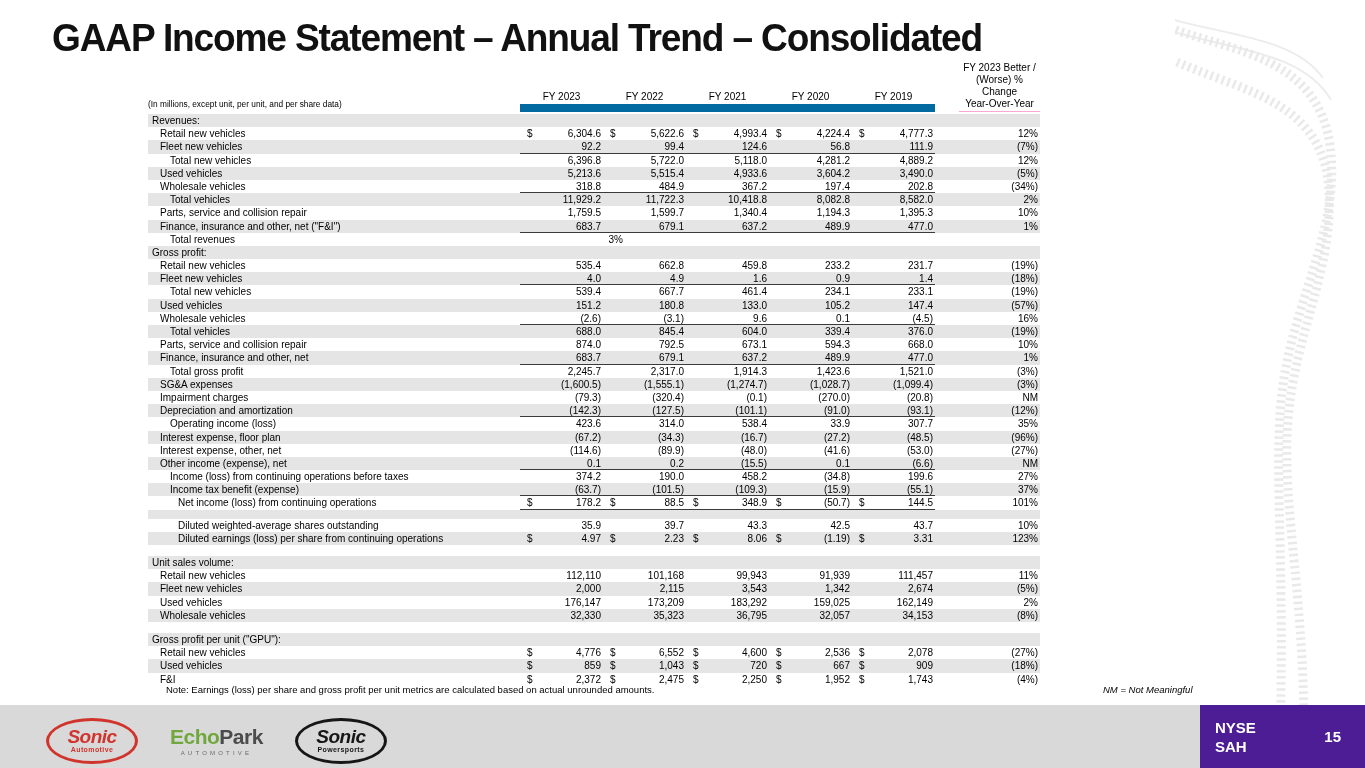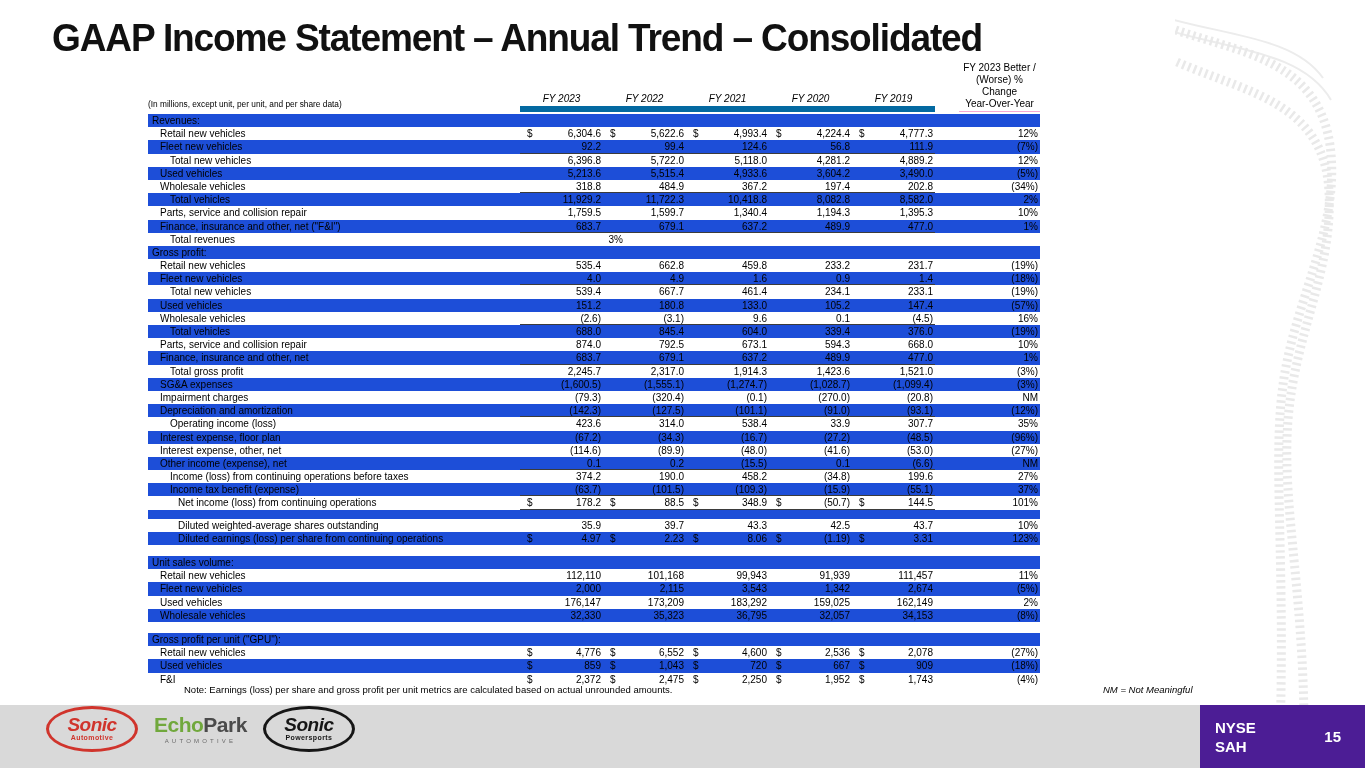--- a/index.html
+++ b/index.html
@@ -10,47 +10,47 @@
   .tracks { position:absolute; top:0; right:0; width:190px; height:768px; z-index:0; }
 
   .title { position:absolute; left:52px; top:16px; font-size:39px; font-weight:800;
            letter-spacing:-1.2px; color:#111; white-space:nowrap; transform:scaleX(.95);
            transform-origin:left center; z-index:2; }
 
   .tbl { position:absolute; left:148px; top:62px; width:892px; z-index:2; font-size:10px; color:#000; }
 
   .thead { display:flex; align-items:flex-end; }
   .th-label { width:372px; font-size:8.3px; color:#000; padding-bottom:3px; }
-  .th-nums { width:415px; display:flex; border-bottom:6px solid #0369a1;font-style:italic; }
+  .th-nums { width:415px; display:flex; border-bottom:8px solid #0369a1; }
   .th-fy { width:83px; text-align:center; padding-bottom:2px; font-size:10px; }
   .th-chg { width:105px; }
   .th-chg-inner { margin-left:24px; text-align:center; font-size:10px; line-height:12px;
                   border-bottom:1px solid #f9a8d4; padding-bottom:1px; }
 
   .rows { margin-top:2px; }
   .row { display:flex; height:13.2px; line-height:13.2px; position:relative; }
-  .row.shade { background:#1d4ed8; }
+  .row.shade { background:#e5e5e5; }
   .row.sp9  { height:9px; }
   .row.sp11 { height:11px; }
   .c-label { width:372px; white-space:nowrap; overflow:hidden; }
   .ind0 { padding-left:4px; } .ind1 { padding-left:12px; }
   .ind2 { padding-left:22px; } .ind3 { padding-left:30px; }
   .c-nums { width:415px; display:flex; }
   .c-nums.ul1 { box-shadow: inset 0 -1px 0 #3b3b3b; }
   .c-nums.ul2 { box-shadow: inset 0 -1px 0 #3b3b3b, 0 1.6px 0 #3b3b3b; }
   .c-v { width:83px; display:flex; padding:0 2px 0 7px; }
   .c-v .d { text-align:left; }
   .c-v .v { margin-left:auto; }
   .c-chg { width:105px; text-align:right; padding-right:2px; }
 
-  .footnote { position:absolute; left:184px; top:684px; font-size:9.5px; color:#000; z-index:2; }
+  .footnote { position:absolute; left:166px; top:684px; font-size:9.5px; color:#000; z-index:2; }
   .nm-note { position:absolute; left:1103px; top:684px; font-size:9.5px; color:#000; z-index:3;font-style:italic; }
 
   .footerbar { position:absolute; left:0; bottom:0; width:1365px; height:63px; background:#d9d9d9; z-index:1; }
-  .logos { position:absolute; left:46px; bottom:16px; display:flex; align-items:center; gap:16px; z-index:2; }
+  .logos { position:absolute; left:46px; bottom:4px; display:flex; align-items:center; gap:32px; z-index:2; }
 
   .oval-logo { position:relative; width:92px; height:46px; border-radius:50%;
                display:flex; flex-direction:column; align-items:center; justify-content:center; }
   .oval-logo.red   { border:3px solid #d0342c; color:#d0342c; }
   .oval-logo.black { border:3px solid #161616; color:#161616; }
   .oval-logo .l1 { font-size:19px; font-weight:800; font-style:italic; letter-spacing:-0.5px; line-height:18px; }
   .oval-logo .l2 { font-size:7px; font-weight:800; letter-spacing:.4px; line-height:8px; }
 
   .echopark { display:flex; flex-direction:column; align-items:center; }
   .echopark .wordmark { font-size:21px; font-weight:600; letter-spacing:-0.5px; line-height:21px; }

